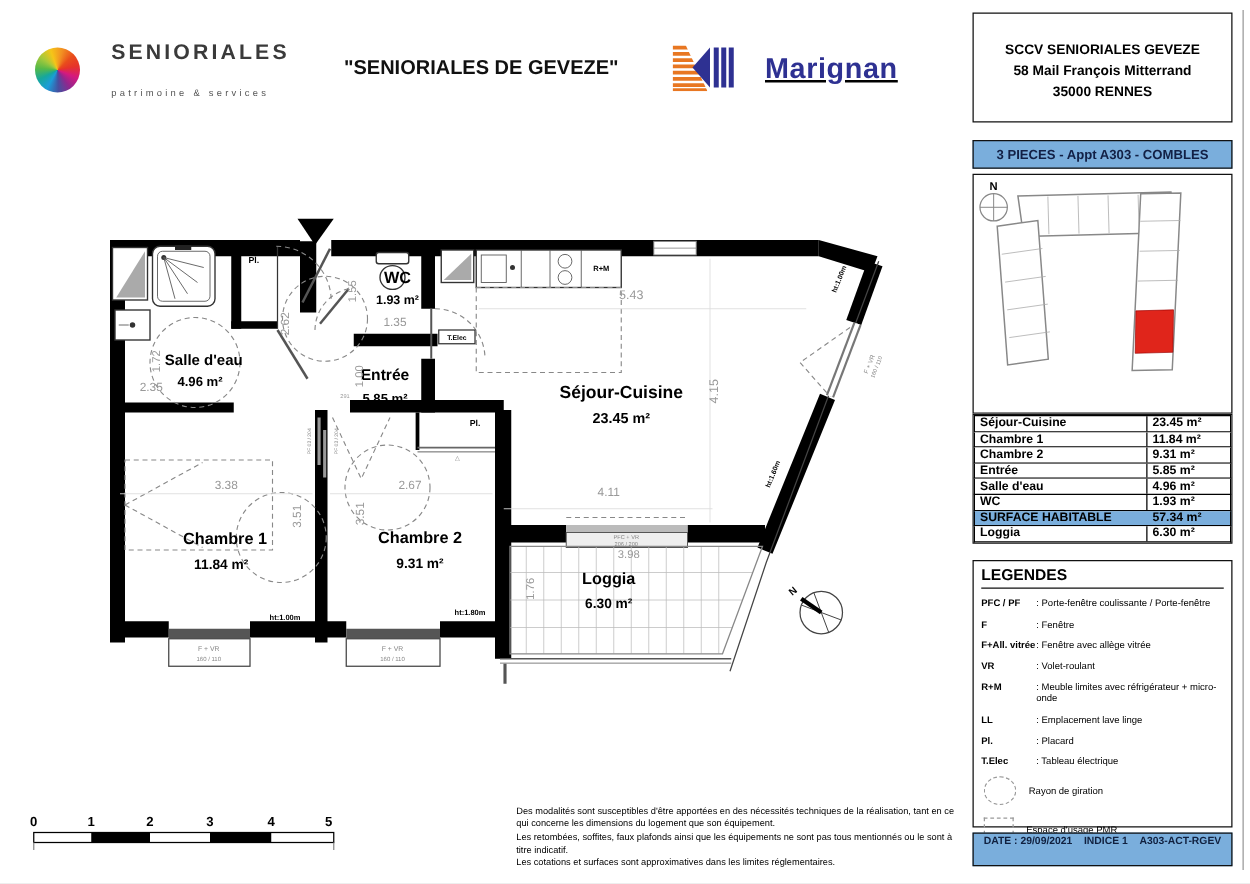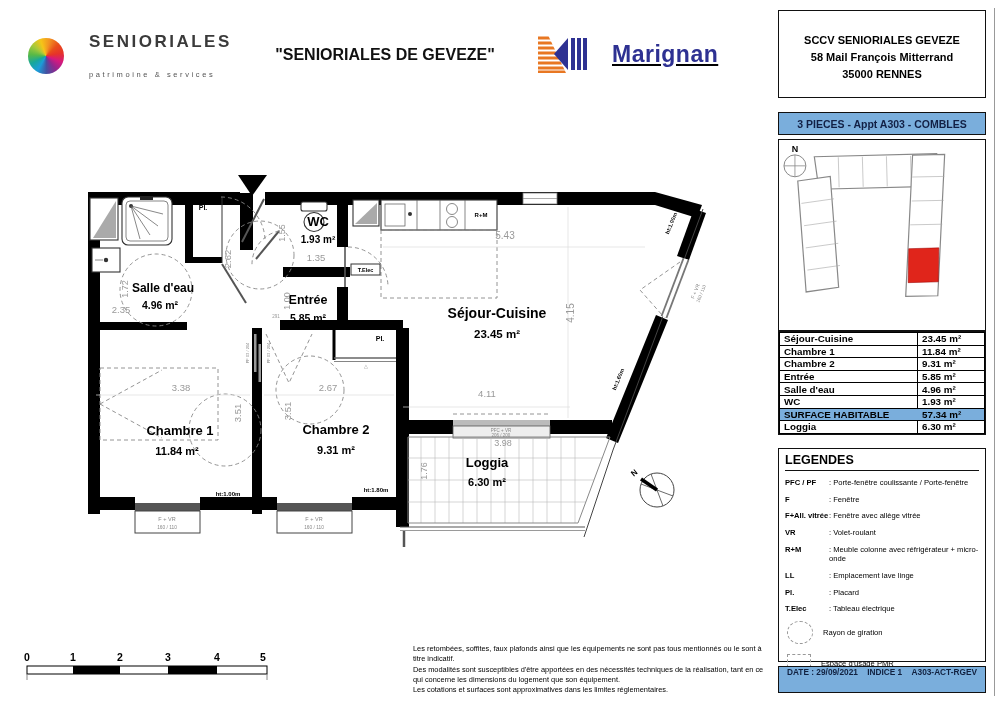--- a/index.html
+++ b/index.html
@@ -366,22 +366,22 @@
       <text class="t-lab" x="263" y="661" font-size="10.5">5</text>
       <rect x="27" y="666" width="240" height="8" fill="#fff" stroke="#000" stroke-width="1"></rect>
       <rect x="73" y="666" width="47" height="8" fill="#000"></rect>
       <rect x="168" y="666" width="49" height="8" fill="#000"></rect>
       <line x1="27" y1="674" x2="27" y2="680" stroke="#888" stroke-width="1"></line>
       <line x1="267" y1="674" x2="267" y2="680" stroke="#888" stroke-width="1"></line>
     </g>
   </svg>
 
   <div class="disclaimer">
+    <div>Des modalités sont susceptibles d'être apportées en des nécessités techniques de la réalisation, tant en ce qui concerne les dimensions du logement que son équipement.</div>
     <div>Les retombées, soffites, faux plafonds ainsi que les équipements ne sont pas tous mentionnés ou le sont à titre indicatif.</div>
-    <div>Des modalités sont susceptibles d'être apportées en des nécessités techniques de la réalisation, tant en ce qui concerne les dimensions du logement que son équipement.</div>
     <div>Les cotations et surfaces sont approximatives dans les limites réglementaires.</div>
   </div>
 
   <div class="sidebar">
 
     <div class="sb-box sb-address">
       <div>SCCV SENIORIALES GEVEZE</div>
       <div>58 Mail François Mitterrand</div>
       <div>35000 RENNES</div>
     </div>
@@ -466,21 +466,21 @@
       <div class="lg-row">
         <span class="lg-abbr">F+All. vitrée</span>
           <span class="lg-desc">: Fenêtre avec allège vitrée</span>
       </div>
       <div class="lg-row">
         <span class="lg-abbr">VR</span>
           <span class="lg-desc">: Volet-roulant</span>
       </div>
       <div class="lg-row">
         <span class="lg-abbr">R+M</span>
-          <span class="lg-desc">: Meuble colonne avec réfrigérateur +  micro-onde</span>
+          <span class="lg-desc">: Meuble limites avec réfrigérateur +  micro-onde</span>
       </div>
       <div class="lg-row">
         <span class="lg-abbr">LL</span>
           <span class="lg-desc">: Emplacement lave linge</span>
       </div>
       <div class="lg-row">
         <span class="lg-abbr">Pl.</span>
           <span class="lg-desc">: Placard</span>
       </div>
       <div class="lg-row">

